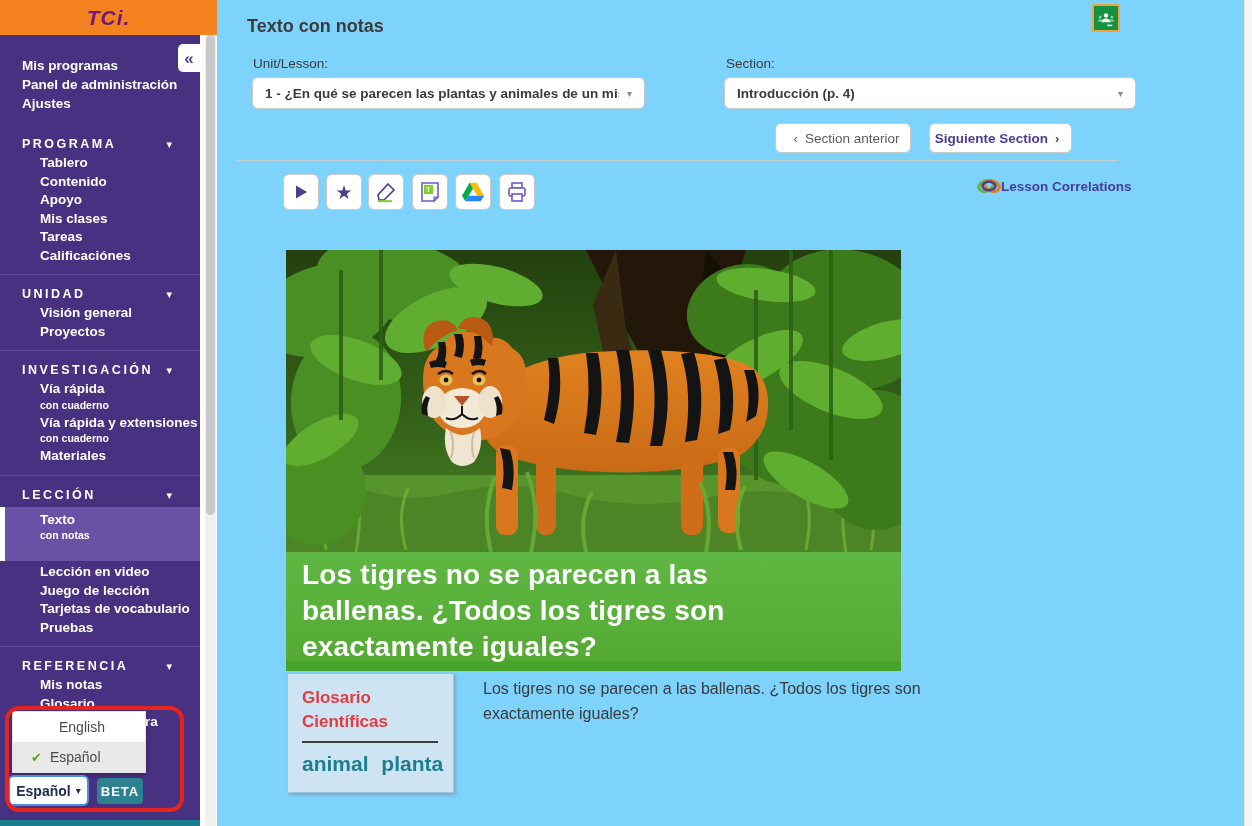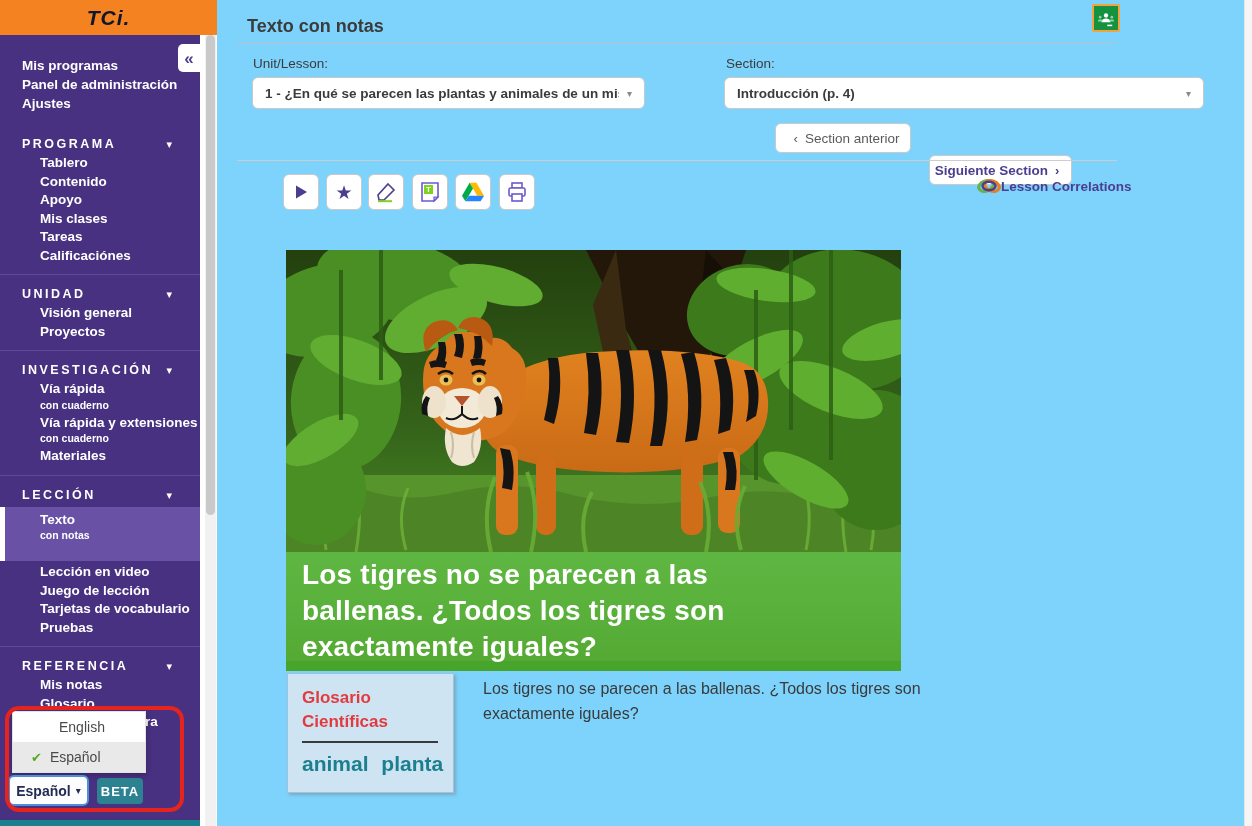--- a/index.html
+++ b/index.html
@@ -3,21 +3,21 @@
 <meta charset="utf-8">
 <style>
   * { margin:0; padding:0; box-sizing:border-box; }
   html,body { width:1252px; height:826px; overflow:hidden;
     font-family:"Liberation Sans", sans-serif; background:#ffffff; }
   .app { position:relative; width:1252px; height:826px; background:#fff; }
 
   
   .brandbar { position:absolute; left:0; top:0; width:217px; height:35px;
     background:#F58220; display:flex; align-items:center; justify-content:center; }
-  .brandbar .logo { color:#0f172a; font-size:21px; font-weight:bold; font-style:italic;
+  .brandbar .logo { color:#701a75; font-size:21px; font-weight:bold; font-style:italic;
     letter-spacing:1px; }
 
   
   .sidebar { position:absolute; left:0; top:35px; width:200px; height:791px;
     background:#483180; color:#fff; z-index:1; }
   .side-scroll-gap { position:absolute; left:200px; top:35px; width:5px; height:791px; background:#fff; }
   .side-scrollbar { position:absolute; left:205px; top:35px; width:11px; height:791px; background:#f1f1f1; }
   .side-scrollbar .thumb { position:absolute; left:1px; top:0; width:9px; height:480px;
     background:#c9c9c9; border-radius:5px; }
 
@@ -248,30 +248,30 @@
       </svg>
     </div>
 
     <div class="field-label" style="left:36px; top:56px;">Unit/Lesson:</div>
     <div class="dropdown" style="left:35px; top:77px; width:393px;">
       <span class="val">1 - ¿En qué se parecen las plantas y animales de un mismo tipo?</span>
       <span class="dcaret">▾</span>
     </div>
 
     <div class="field-label" style="left:509px; top:56px;">Section:</div>
-    <div class="dropdown" style="left:507px; top:77px; width:480px;">
+    <div class="dropdown" style="left:507px; top:77px; width:412px;">
       <span class="val">Introducción (p. 4)</span>
       <span class="dcaret">▾</span>
     </div>
 
     <div class="nav-btn prev" style="left:558px; top:123px; width:136px;">
       <span class="chev">‹</span>
       <span>Section anterior</span>
     </div>
-    <div class="nav-btn next" style="left:712px; top:123px; width:143px;margin-top:32px;">
+    <div class="nav-btn next" style="left:712px; top:123px; width:143px;">
       <span>Siguiente Section</span>
       <span class="chev">›</span>
     </div>
 
     <div class="mid-rule"></div>
 
     <div class="toolbar-btn" style="left:66px;">
       <svg width="16" height="16" viewBox="0 0 16 16">
         <polygon points="3,1.5 14,8 3,14.5" fill="#4b3d8f"></polygon>
       </svg>

